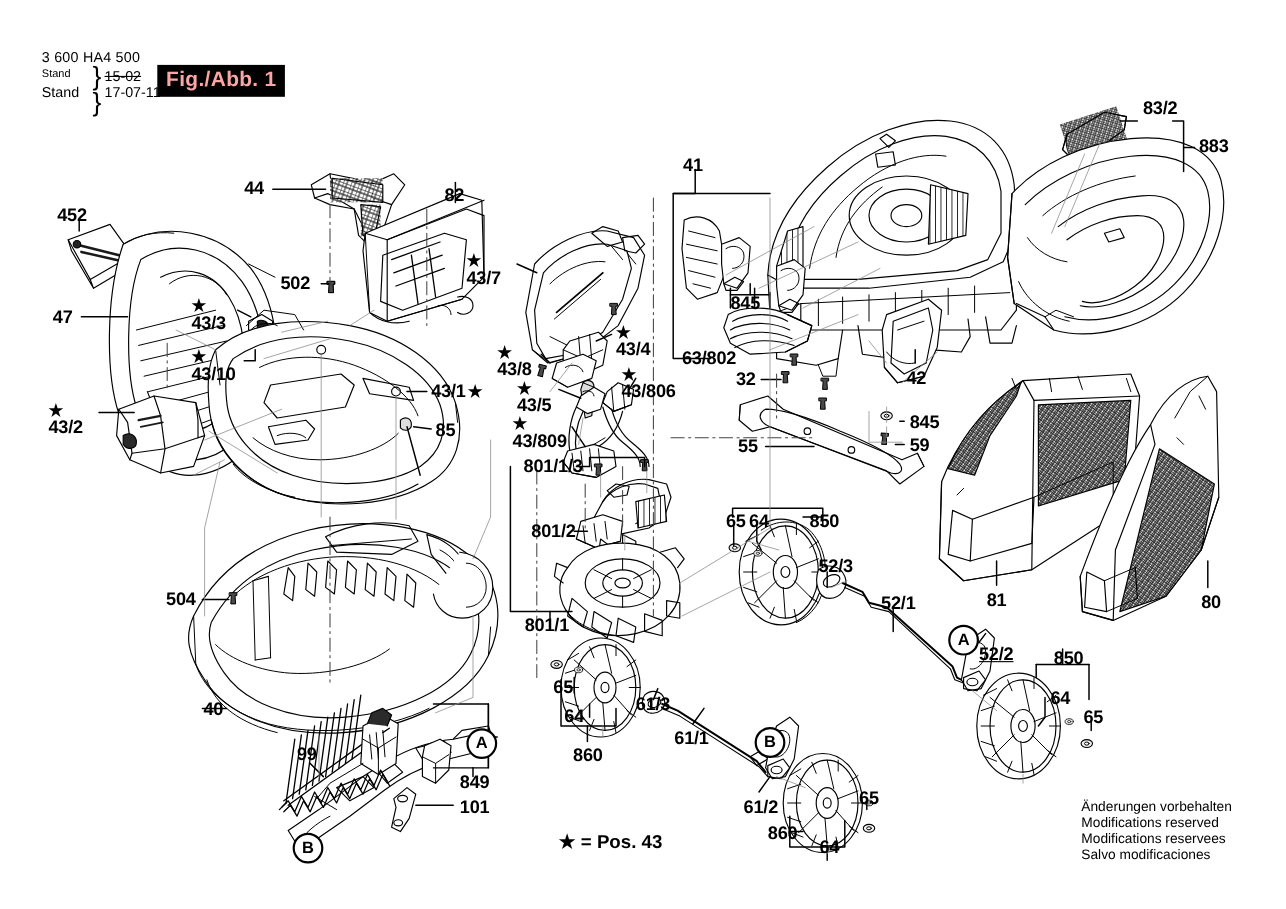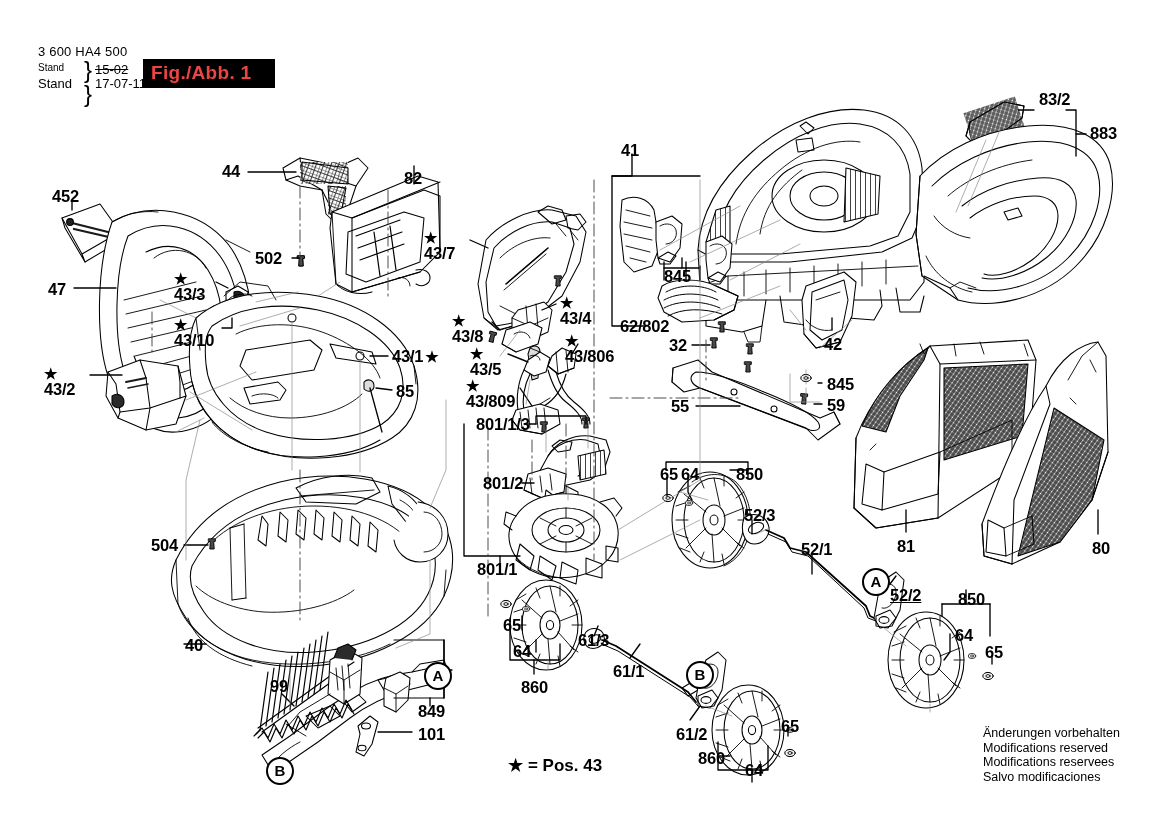--- a/index.html
+++ b/index.html
@@ -44,23 +44,23 @@
     font-size: 24px; font-weight: normal;
     line-height: 24px;
   }
   #hdr-stand-val {
     left: 95px; top: 62px; font-size: 13px; font-weight: normal;
     text-decoration: line-through;
   }
   #hdr-issue-val { left: 95px; top: 76px; font-size: 13px; font-weight: normal; }
   #fig-badge {
     left: 143px; top: 59px;
-    background: #000000; color: #ef4444;
+    background: #000000; color: #fca5a5;
     font-size: 19px; font-weight: bold;
-    padding: 3px 24px 4px 8px;
+    padding: 3px 8px 4px 8px;
     letter-spacing: 0.3px;
   }
   .note-block {
     position: absolute;
     left: 983px; top: 726px;
     font-size: 12.5px;
     line-height: 14.5px;
     font-family: "Liberation Sans", sans-serif;
   }
   .legend {
@@ -897,21 +897,21 @@
       <div class="cal star" style="left: 452px; top: 314px;">43/8</div>
       <div class="cal star" style="left: 470px; top: 347px;">43/5</div>
       <div class="cal star" style="left: 466px; top: 379px;">43/809</div>
       <div class="cal star" style="left: 560px; top: 296px;">43/4</div>
       <div class="cal star" style="left: 565px; top: 334px;">43/806</div>
       <div class="cal" style="left: 476px; top: 416px;">801/1/3</div>
       <div class="cal" style="left: 483px; top: 475px;">801/2</div>
       <div class="cal" style="left: 477px; top: 561px;">801/1</div>
       <div class="cal" style="left: 621px; top: 142px;">41</div>
       <div class="cal" style="left: 664px; top: 268px;">845</div>
-      <div class="cal" style="left: 620px; top: 318px;">62/802</div>
+      <div class="cal" style="left: 620px; top: 318px;">63/802</div>
       <div class="cal" style="left: 669px; top: 337px;">32</div>
       <div class="cal" style="left: 824px; top: 336px;">42</div>
       <div class="cal" style="left: 671px; top: 398px;">55</div>
       <div class="cal" style="left: 827px; top: 376px;">845</div>
       <div class="cal" style="left: 827px; top: 397px;">59</div>
       <div class="cal" style="left: 1039px; top: 91px;">83/2</div>
       <div class="cal" style="left: 1090px; top: 125px;">883</div>
       <div class="cal" style="left: 897px; top: 538px;">81</div>
       <div class="cal" style="left: 1092px; top: 540px;">80</div>
       <div class="cal" style="left: 660px; top: 466px;">65</div>

